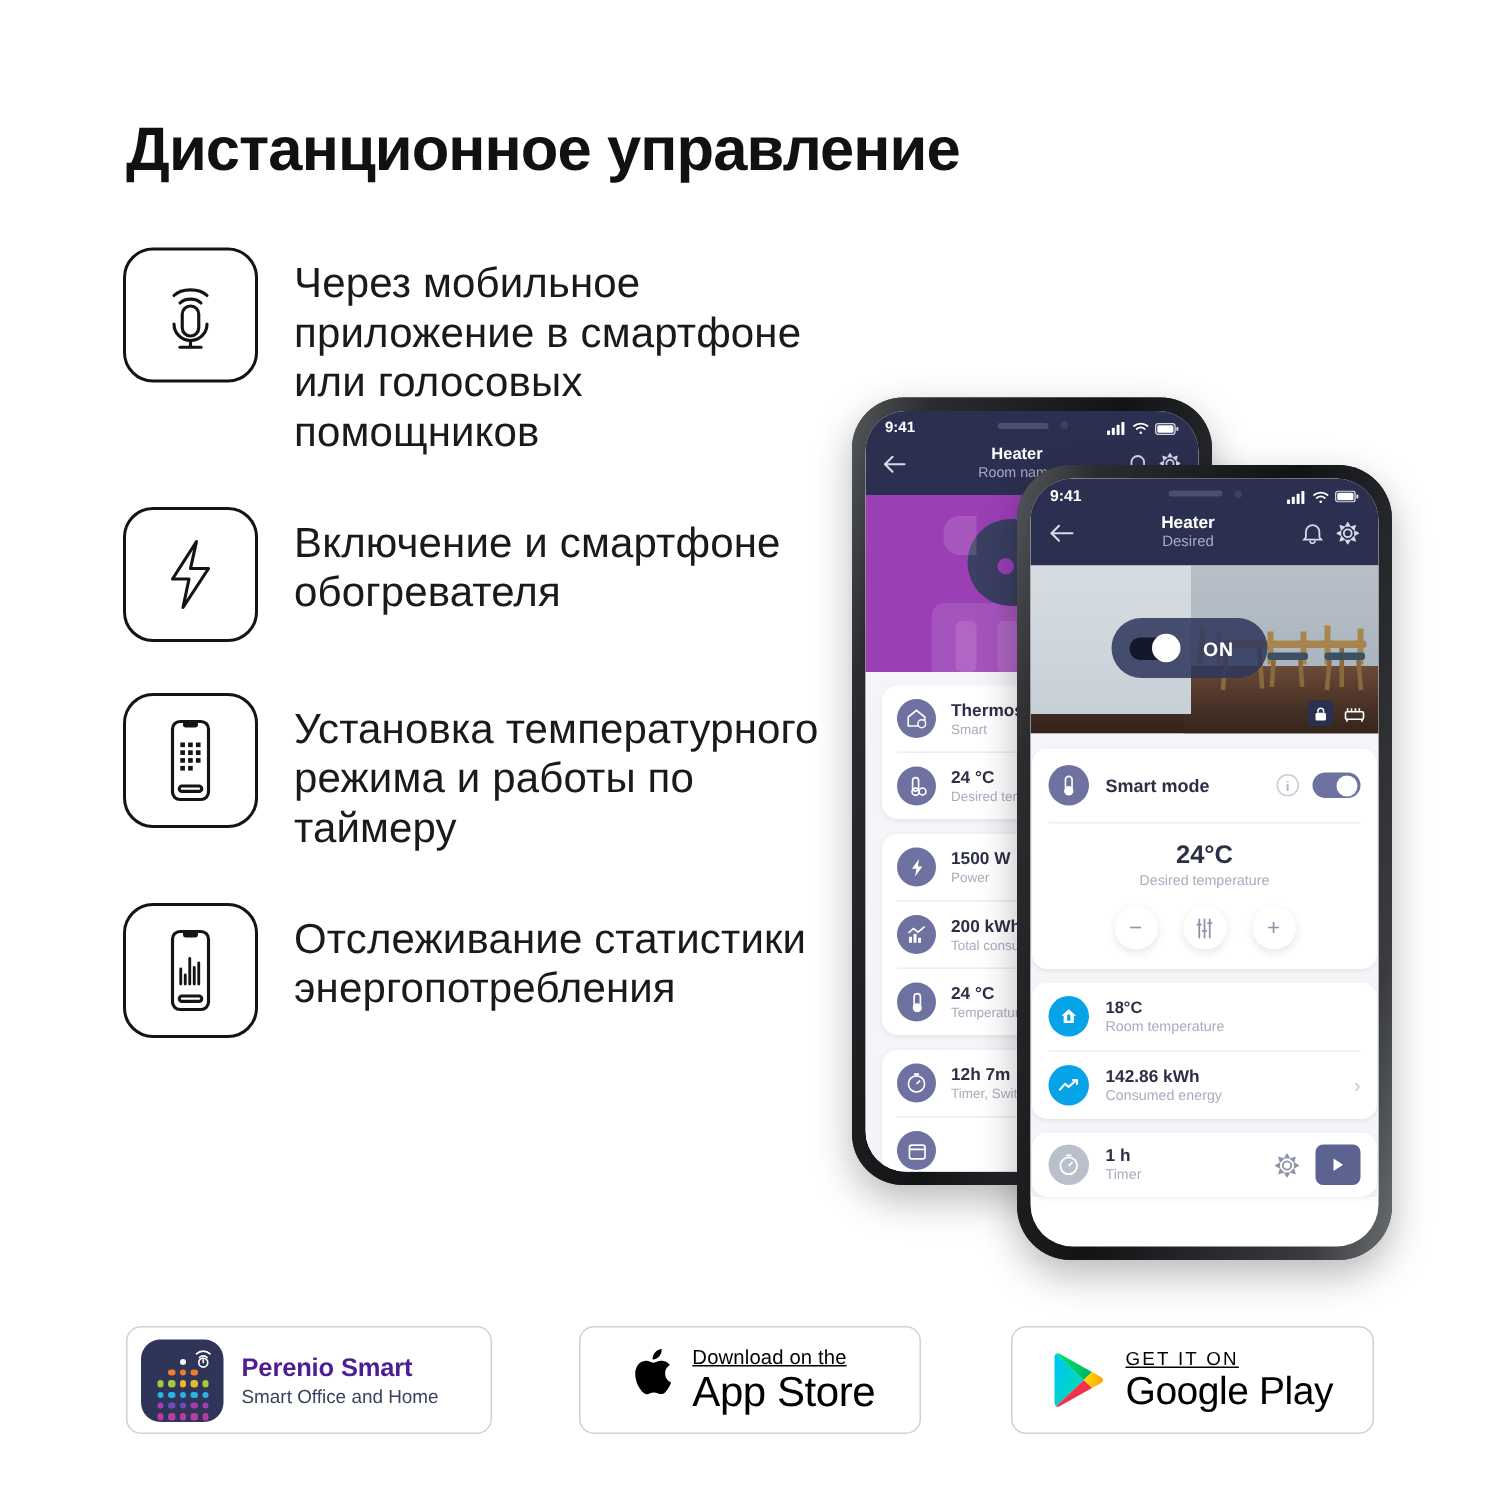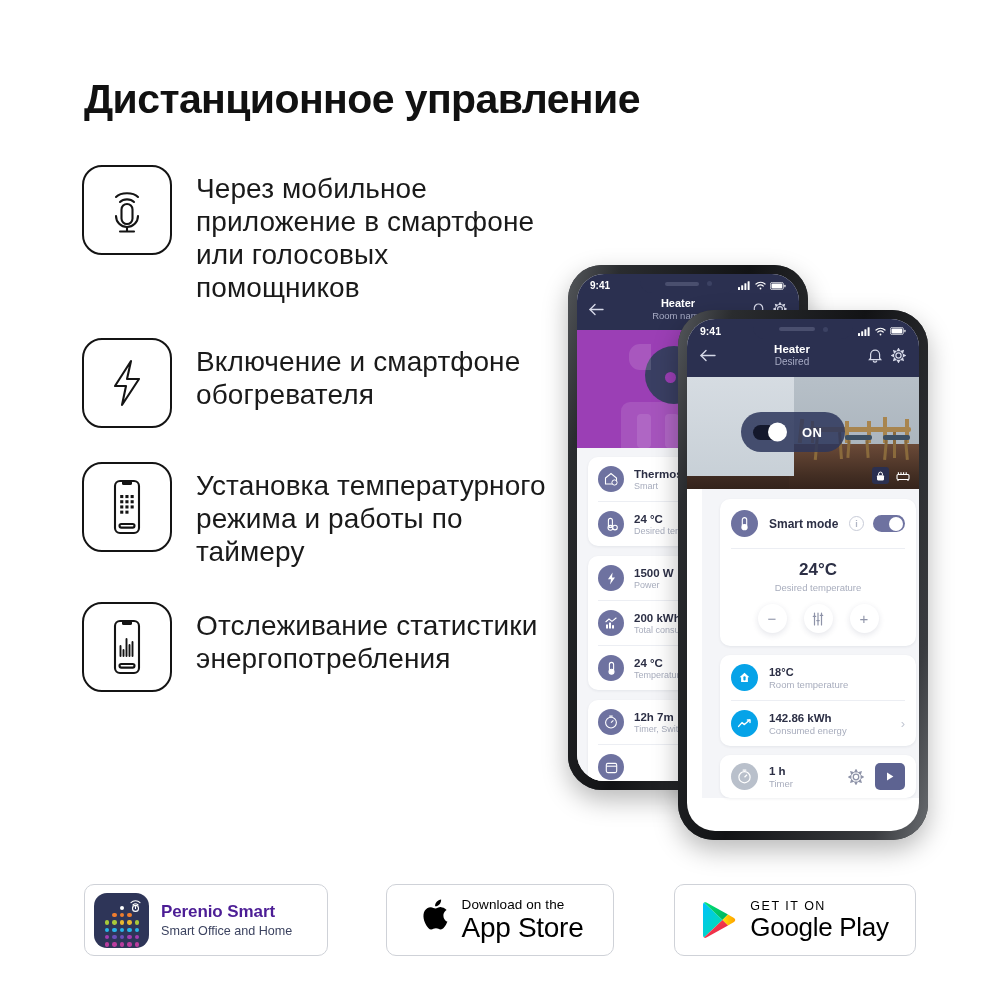--- a/index.html
+++ b/index.html
@@ -169,21 +169,21 @@
      position: relative; flex: none; }
   .dotgrid { position: absolute; left: 9px; top: 13px; width: 38px; }
   .dotrow { display: flex; justify-content: center; gap: 3.3px; margin-bottom: 3.1px; }
   .dot { width: 4.3px; height: 4.3px; border-radius: 50%; }
   .pTxt { margin-left: 12px; }
   .pTxt .n { font-size: 17px; font-weight: bold; color: #4c1d95; display: block;
      letter-spacing: -0.1px; }
   .pTxt .s { font-size: 12.6px; color: #3c4360; display: block; margin-top: 2px; }
 
   .storeTxt { margin-left: 11px; line-height: 1; }
-  .storeTxt .small { font-size: 13.5px; color: #000; display: block; letter-spacing: 0.1px; }
+  .storeTxt .small { font-size: 13.5px; color: #000; display: block; letter-spacing: 0.1px; text-decoration: underline; }
   .storeTxt .big { font-size: 28px; color: #000; display: block; margin-top: 2px;
      letter-spacing: -0.3px; }
   .gpTxt .small { font-size: 12.5px; letter-spacing: 1.5px; }
   .gpTxt .big { font-size: 26px; }
 </style>
 </head>
 <body>
 
 <div class="page-title">Дистанционное управление</div>
 
@@ -534,21 +534,21 @@
         <span class="hb plain" style="width:17px;height:17px;">
           <svg width="14" height="12" viewBox="0 0 14 12" fill="none" stroke="#fff" stroke-width="1.1">
               <rect x="1" y="4.5" width="12" height="5" rx="1"></rect>
               <path d="M2.4 4.5 V2.2 M5 4.5 V2.2 M7.6 4.5 V2.2 M10.2 4.5 V2.2"></path>
               <path d="M2 9.5 v1.6 M12 9.5 v1.6"></path>
             </svg>
         </span>
       </div>
     </div>
 
-    <div class="sheet" style="padding:10px 18px 0;margin-left:15px;">
+    <div class="sheet" style="padding:10px 1px 0;">
 
       <div class="card" style="padding:0 11px 13px;">
         <div class="row" style="padding:11px 0;">
           <span class="circ slate" style="width:27px;height:27px;">
             <svg width="11" height="15" viewBox="0 0 11 15" fill="none" stroke="#fff" stroke-width="1.1">
                 <rect x="3.3" y="1.6" width="4.4" height="9.2" rx="2.2"></rect>
                 <circle cx="5.5" cy="11.2" r="2.6" fill="#fff"></circle>
               </svg>
           </span>
           <span style="margin-left:11px; font-size:12px; font-weight:bold; color:#2c2f45; flex:1;">Smart mode</span>

